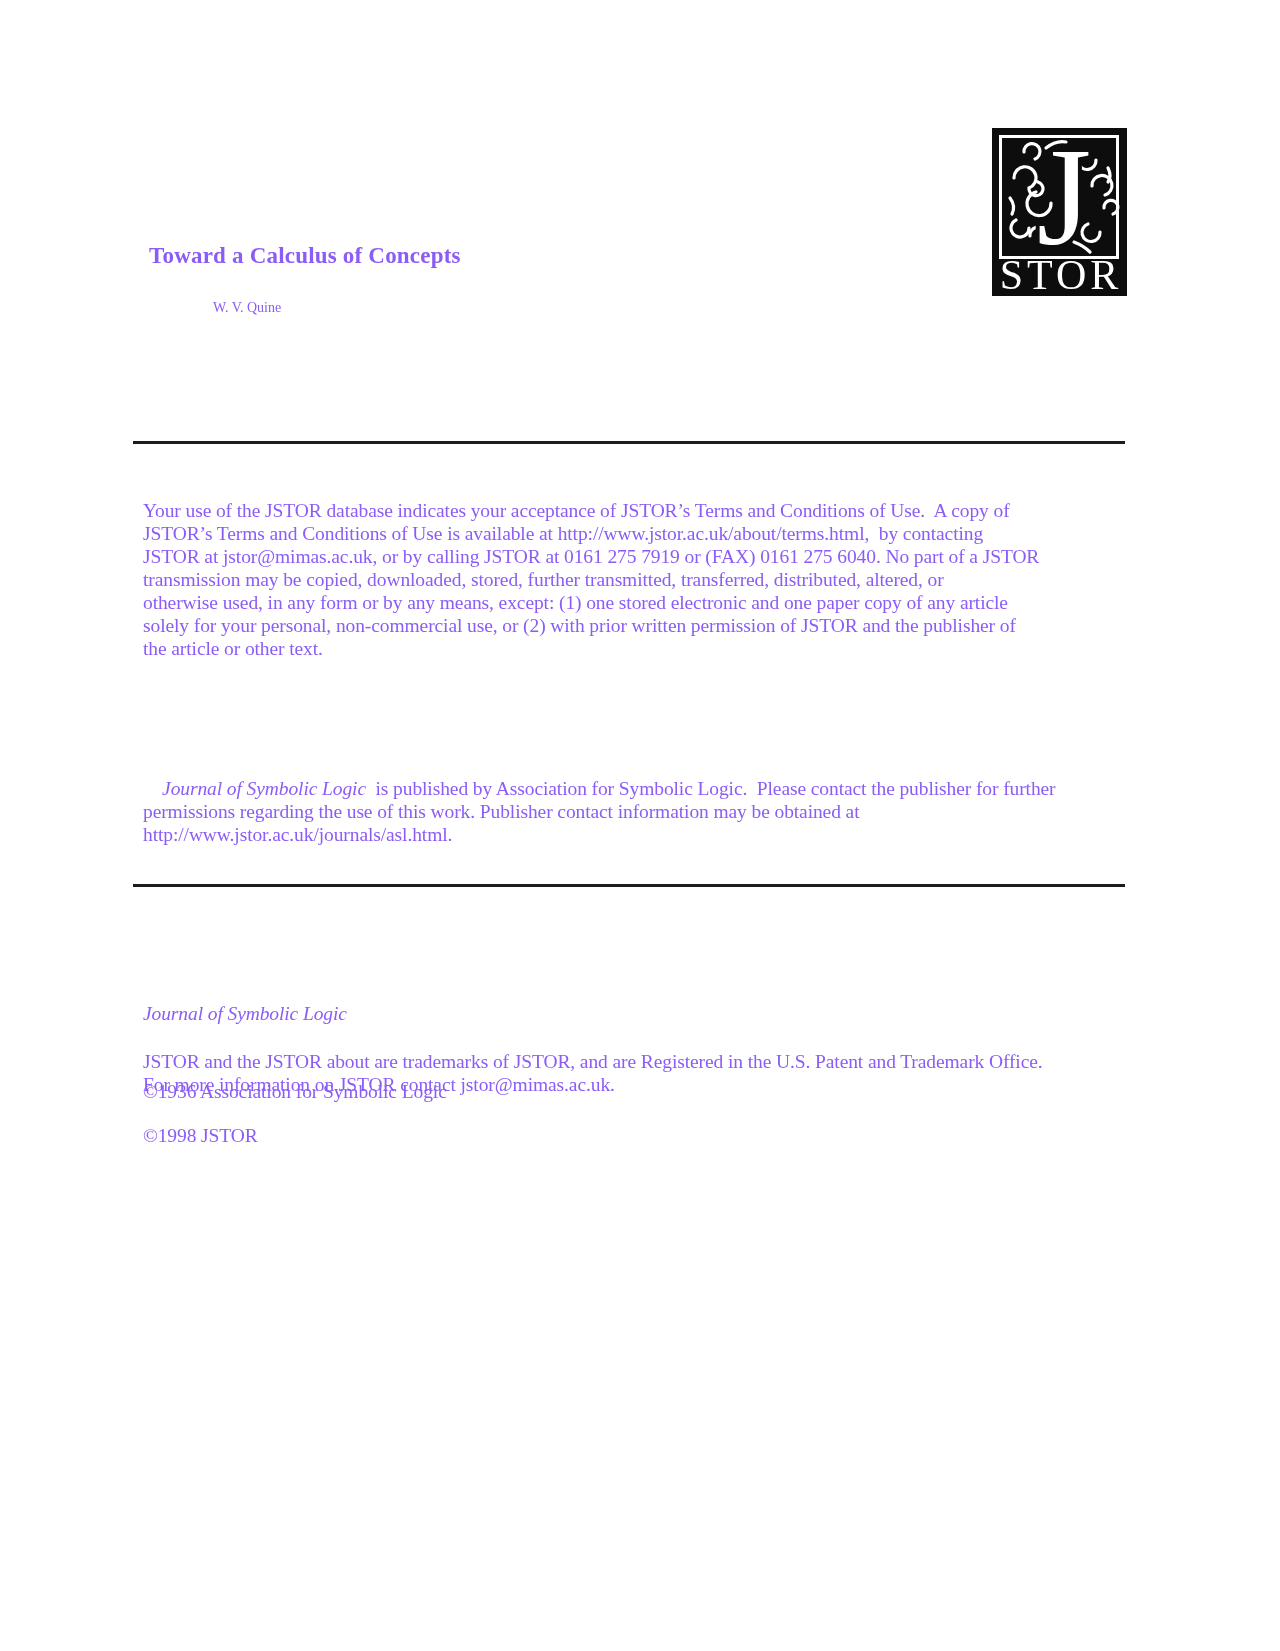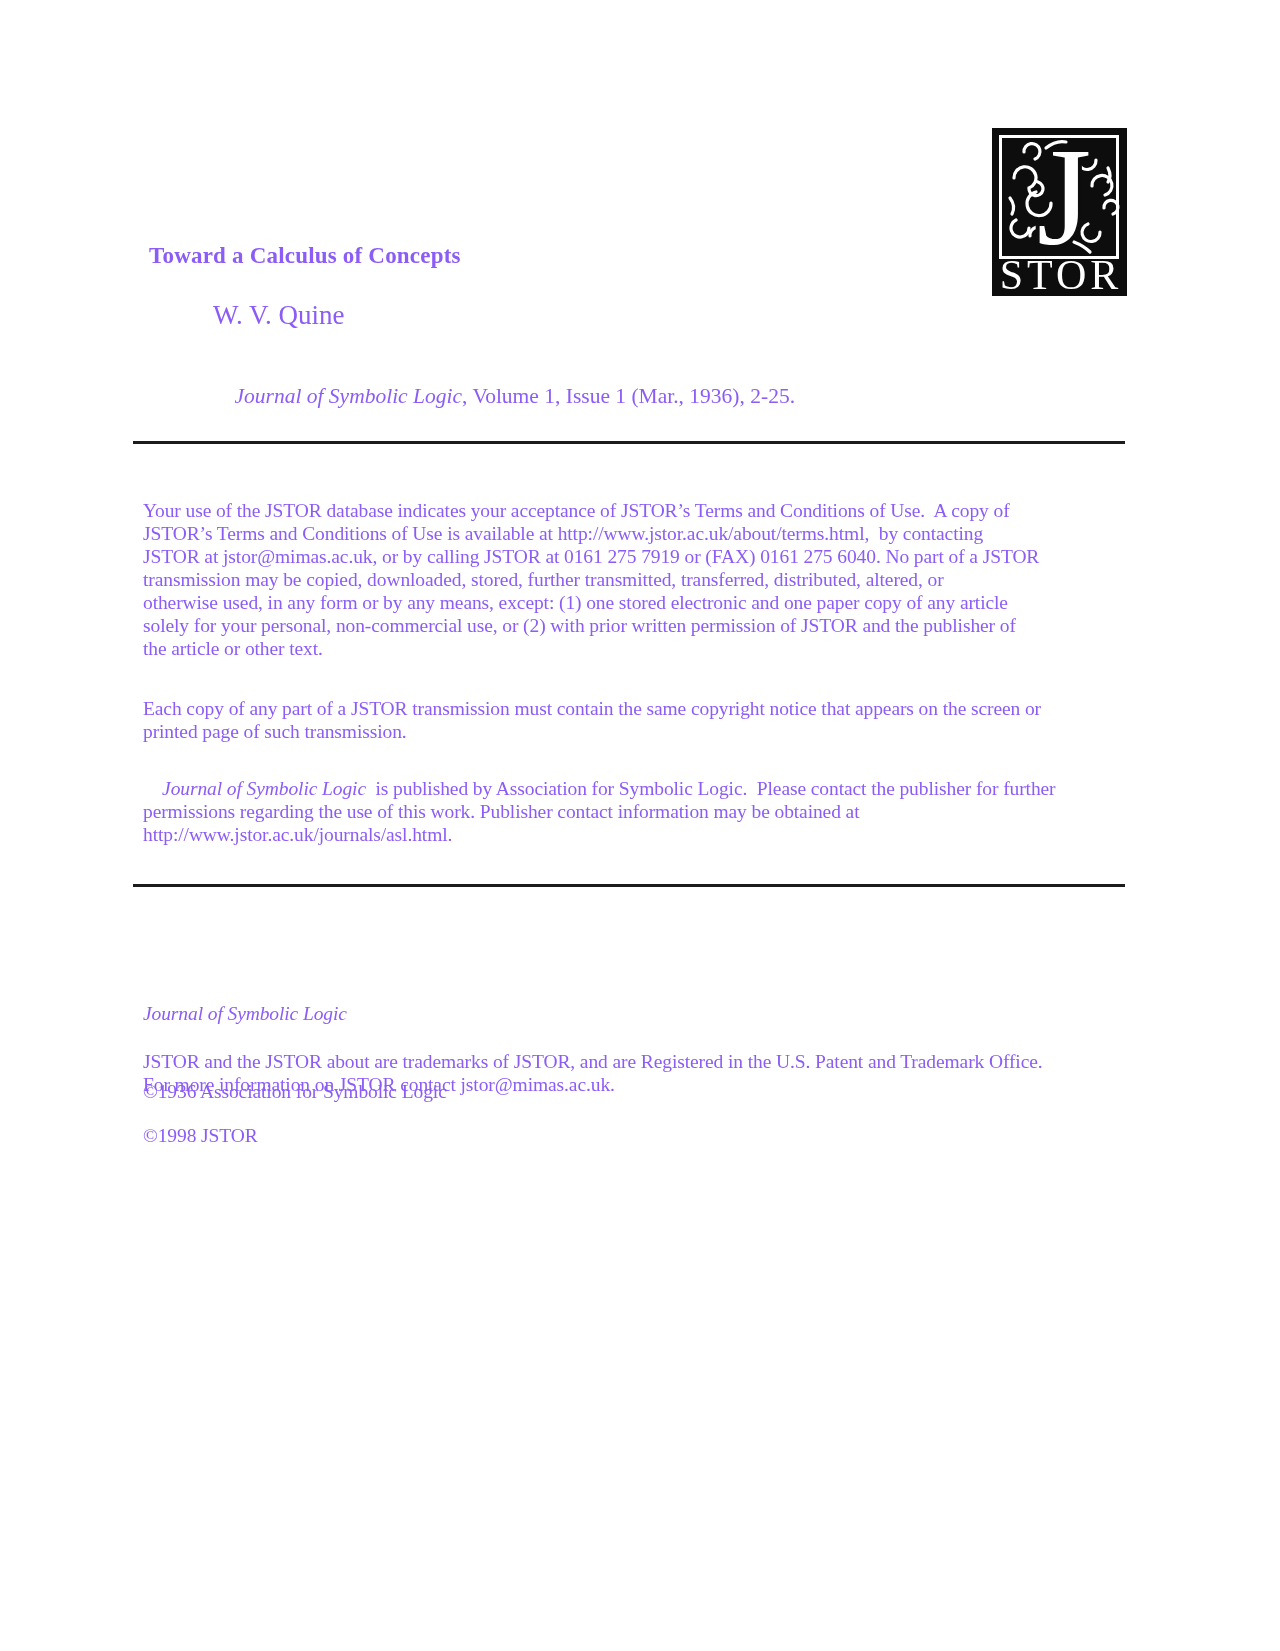--- a/index.html
+++ b/index.html
@@ -22,21 +22,21 @@
     white-space: pre;
   }
   .logo {
     position: absolute;
     left: 992px; top: 128px;
     width: 135px; height: 168px;
   }
   .author {
     position: absolute;
     left: 213px; top: 300px;
-    font-size: 27px;
+    font-size: 14px;
     white-space: pre;
   }
   .citation {
     position: absolute;
     left: 213px; top: 359px;
     font-size: 21.5px;
     white-space: pre;
   }
   .it { font-style: italic; }
   .rule {
@@ -98,36 +98,31 @@
         <path d="M18 70 q6 8 2 16"></path>
         <path d="M116 40 q4 8 0 14"></path>
       </g>
       <text x="72" y="116" text-anchor="middle" font-family="Liberation Serif, serif" font-size="140" fill="#ffffff" stroke="#0d0d0d" stroke-width="8" style="paint-order: stroke;">J</text>
       <text x="69" y="161" text-anchor="middle" font-family="Liberation Serif, serif" font-size="42" letter-spacing="4" fill="#ffffff">STOR</text>
     </svg>
   </div>
 
   <div class="author">W. V. Quine</div>
 
-  <div class="citation">
-    <span class="it">Journal of Symbolic Logic</span><span>, Volume 1, Issue 1 (Mar., 1936), 2-25.</span>
-  </div>
 
   <div class="rule rule1"></div>
 
   <p class="body para1">Your use of the JSTOR database indicates your acceptance of JSTOR’s Terms and Conditions of Use.  A copy of
 JSTOR’s Terms and Conditions of Use is available at http://www.jstor.ac.uk/about/terms.html,  by contacting
 JSTOR at jstor@mimas.ac.uk, or by calling JSTOR at 0161 275 7919 or (FAX) 0161 275 6040. No part of a JSTOR
 transmission may be copied, downloaded, stored, further transmitted, transferred, distributed, altered, or
 otherwise used, in any form or by any means, except: (1) one stored electronic and one paper copy of any article
 solely for your personal, non-commercial use, or (2) with prior written permission of JSTOR and the publisher of
 the article or other text.</p>
 
-  <p class="body para2">Each copy of any part of a JSTOR transmission must contain the same copyright notice that appears on the screen or
-printed page of such transmission.</p>
 
   <p class="body para3">
     <span class="it">Journal of Symbolic Logic</span><span>  is published by Association for Symbolic Logic.  Please contact the publisher for further
 permissions regarding the use of this work. Publisher contact information may be obtained at
 http://www.jstor.ac.uk/journals/asl.html.</span>
   </p>
 
   <div class="rule rule2"></div>
 
   <div class="body journal-block">

